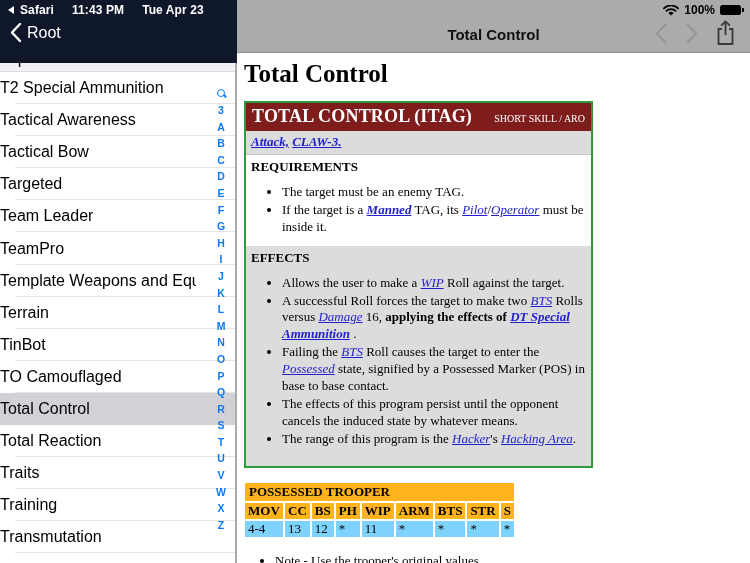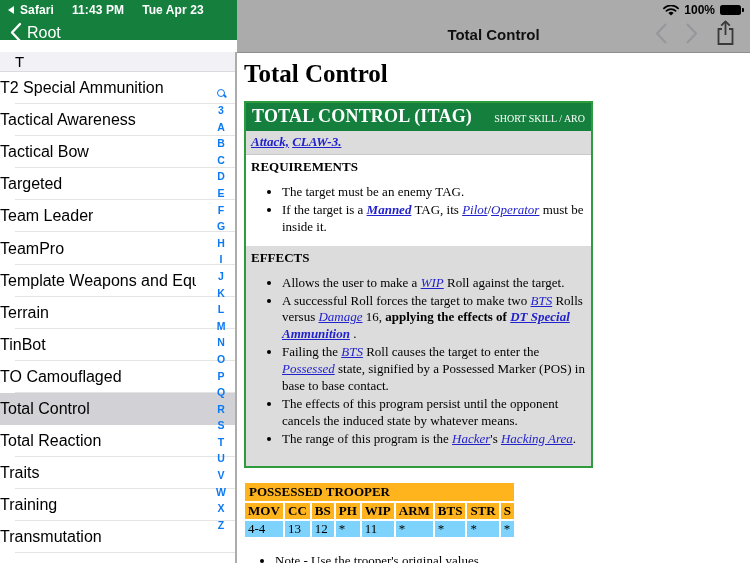--- a/index.html
+++ b/index.html
@@ -4,22 +4,22 @@
 <style>
   * { margin:0; padding:0; box-sizing:border-box; }
   html,body { background:#444; }
   .app {
     position:relative; width:750px; height:563px; overflow:hidden;
     font-family:"Liberation Sans", sans-serif; background:#fff;
   }
 
   
   .topbar-left {
-    position:absolute; left:0; top:0; width:237px; height:40px;
-    background:#15803d; color:#fff; z-index:5;
+    position:absolute; left:0; top:0; width:237px; height:63px;
+    background:#0f172a; color:#fff; z-index:5;
   }
   .topbar-right {
     position:absolute; left:237px; top:0; width:513px; height:52px;
     background:#ABABAB; color:#000; z-index:5;
     box-shadow:0 1px 0 #8E8E8E;
   }
   .status-left {
     position:absolute; left:8px; top:3px; display:flex; align-items:center;
     gap:6px; font-size:12px; font-weight:600; letter-spacing:0.1px;
   }
@@ -89,21 +89,21 @@
   
   .content {
     position:absolute; left:239px; top:52px; width:511px; bottom:0;
     background:#fff; padding:8px 8px 0 5px; overflow:hidden;
     font-family:"Liberation Serif", serif; color:#000;
   }
   .page-h1 { font-size:25px; font-weight:700; margin:0 0 13px 0; font-family:"Liberation Serif", serif; }
 
   .skill-table { width:349px; border:2px solid #2E9B3C; }
   .skill-header {
-    background:#15803d; color:#fff; display:flex; align-items:center;
+    background:#7f1d1d; color:#fff; display:flex; align-items:center;
     justify-content:space-between; padding:3px 6px 4px 6px;gap:21px;
   }
   .skill-name { font-size:18px; font-weight:700; letter-spacing:0.2px; }
   .skill-type { font-size:10px; padding-top:4px; }
   .skill-ability { background:#DCDCDC; padding:3px 6px 4px 5px; font-size:13px; border-bottom:1px solid #c9c9c9; }
   .skill-section { padding:4px 5px 6px 5px; font-size:13px; }
   .skill-section.white { background:#fff; }
   .skill-section.gray { background:#DCDCDC; }
   .sec-label { font-weight:700; font-size:13px; }
   .skill-section ul { margin:9px 0 4px 0; padding-left:31px; }

